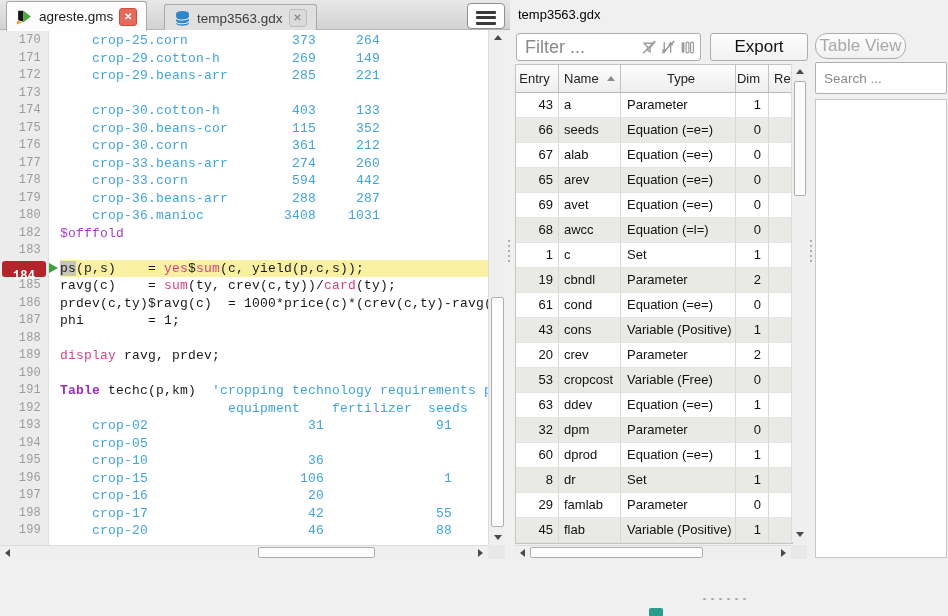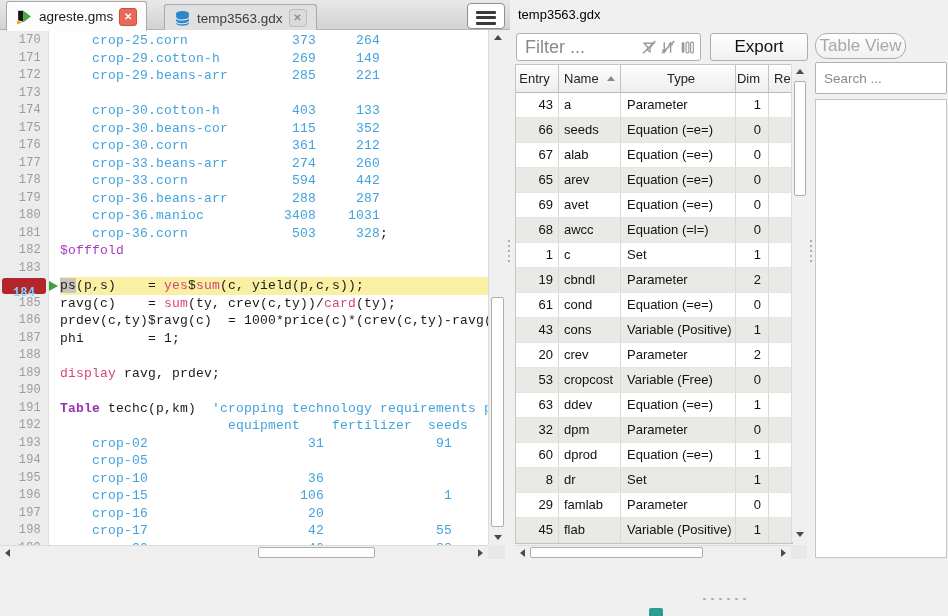--- a/index.html
+++ b/index.html
@@ -18,21 +18,21 @@
   .menu-btn i{display:block;width:20px;height:3px;background:#3a3a3a;border-radius:1px;margin:2.5px auto;}
   .gdx-title{position:absolute;left:518px;top:7px;font-size:13px;color:#000;}
 
   
   .editor{position:absolute;left:0;top:30px;width:505px;height:529px;background:#ffffff;border-bottom:1px solid #c4c4c4;box-sizing:content-box;}
   .code-view{position:absolute;left:0;top:0;width:488px;height:515px;overflow:hidden;}
   .gutter-bg{position:absolute;left:0;top:0;width:48px;height:100%;background:#ececec;border-right:1px solid #e0e0e0;}
   .code-lines{position:relative;padding-top:2px;font-family:"Liberation Mono",monospace;font-size:13px;line-height:17.5px;letter-spacing:0.2px;}
   .code-line{display:flex;height:17.5px;white-space:pre;}
   .ln{width:48px;flex:none;text-align:right;padding-right:7px;box-sizing:border-box;color:#9c9c9c;font-size:12px;}
-  .ln.cur{width:44px;height:15.5px;margin:1px 2px 0 2px;padding:8px;background:#b3252b;color:#7dd3fc;font-weight:bold;text-align:center;border-radius:3px;line-height:15.5px;}
+  .ln.cur{width:44px;height:15.5px;margin:1px 2px 0 2px;padding:8px;background:#b3252b;color:#ffffff;font-weight:bold;text-align:center;border-radius:3px;line-height:15.5px;}
   .fold{width:12px;flex:none;position:relative;}
   .fold .arrow{position:absolute;left:1px;top:3.5px;width:0;height:0;border-top:5px solid transparent;border-bottom:5px solid transparent;border-left:9px solid #3da03d;}
   .codeseg{flex:1;}
   .code-line.current .codeseg{background:#faf0a4;}
   .tk-d{color:#42a3dc;}
   .tk-k{color:#d6437e;}
   .tk-dl{color:#a43bc0;}
   .tk-tb{color:#9a2fb8;font-weight:bold;}
   .tk-pl{color:#1a1a1a;}
   .tk-w{background:#c9c5bc;color:#1a1a1a;}
@@ -130,21 +130,20 @@
           <div class="code-line"><span class="ln">171</span><span class="fold"></span><span class="codeseg"><span class="tk-d">    crop-29.cotton-h         269     149</span></span></div>
           <div class="code-line"><span class="ln">172</span><span class="fold"></span><span class="codeseg"><span class="tk-d">    crop-29.beans-arr        285     221</span></span></div>
           <div class="code-line"><span class="ln">173</span><span class="fold"></span></div>
           <div class="code-line"><span class="ln">174</span><span class="fold"></span><span class="codeseg"><span class="tk-d">    crop-30.cotton-h         403     133</span></span></div>
           <div class="code-line"><span class="ln">175</span><span class="fold"></span><span class="codeseg"><span class="tk-d">    crop-30.beans-cor        115     352</span></span></div>
           <div class="code-line"><span class="ln">176</span><span class="fold"></span><span class="codeseg"><span class="tk-d">    crop-30.corn             361     212</span></span></div>
           <div class="code-line"><span class="ln">177</span><span class="fold"></span><span class="codeseg"><span class="tk-d">    crop-33.beans-arr        274     260</span></span></div>
           <div class="code-line"><span class="ln">178</span><span class="fold"></span><span class="codeseg"><span class="tk-d">    crop-33.corn             594     442</span></span></div>
           <div class="code-line"><span class="ln">179</span><span class="fold"></span><span class="codeseg"><span class="tk-d">    crop-36.beans-arr        288     287</span></span></div>
           <div class="code-line"><span class="ln">180</span><span class="fold"></span><span class="codeseg"><span class="tk-d">    crop-36.manioc          3408    1031</span></span></div>
-          <div class="code-line"><span class="ln">181</span><span class="fold"></span><span class="codeseg"><span class="tk-d">    crop-36.corn             503     328</span><span class="tk-pl">;</span></span></div>
           <div class="code-line"><span class="ln">182</span><span class="fold"></span><span class="codeseg"><span class="tk-dl">$offfold</span></span></div>
           <div class="code-line"><span class="ln">183</span><span class="fold"></span><span class="codeseg"></span></div>
           <div class="code-line current"><span class="ln cur">184</span><span class="fold"><span class="arrow"></span></span><span class="codeseg"><span class="tk-w">ps</span><span class="tk-pl">(p,s)    = </span><span class="tk-k">yes</span><span class="tk-pl">$</span><span class="tk-k">sum</span><span class="tk-pl">(c, yield(p,c,s));</span></span></div>
           <div class="code-line"><span class="ln">185</span><span class="fold"></span><span class="codeseg"><span class="tk-pl">ravg(c)    = </span><span class="tk-k">sum</span><span class="tk-pl">(ty, crev(c,ty))/</span><span class="tk-k">card</span><span class="tk-pl">(ty);</span></span></div>
           <div class="code-line"><span class="ln">186</span><span class="fold"></span><span class="codeseg"><span class="tk-pl">prdev(c,ty)$ravg(c)  = 1000*price(c)*(crev(c,ty)-ravg(</span></span></div>
           <div class="code-line"><span class="ln">187</span><span class="fold"></span><span class="codeseg"><span class="tk-pl">phi        = 1;</span></span></div>
           <div class="code-line"><span class="ln">188</span><span class="fold"></span><span class="codeseg"></span></div>
           <div class="code-line"><span class="ln">189</span><span class="fold"></span><span class="codeseg"><span class="tk-k">display</span><span class="tk-pl"> ravg, prdev;</span></span></div>
           <div class="code-line"><span class="ln">190</span><span class="fold"></span><span class="codeseg"></span></div>
           <div class="code-line"><span class="ln">191</span><span class="fold"></span><span class="codeseg"><span class="tk-tb">Table</span><span class="tk-pl"> techc(p,km)  </span><span class="tk-d">'cropping technology requirements p</span></span></div>

